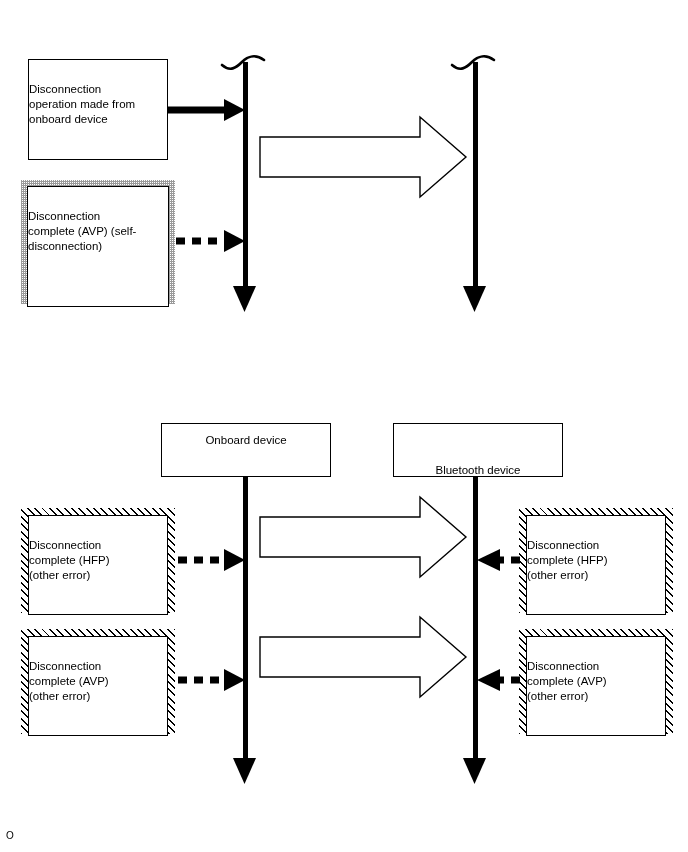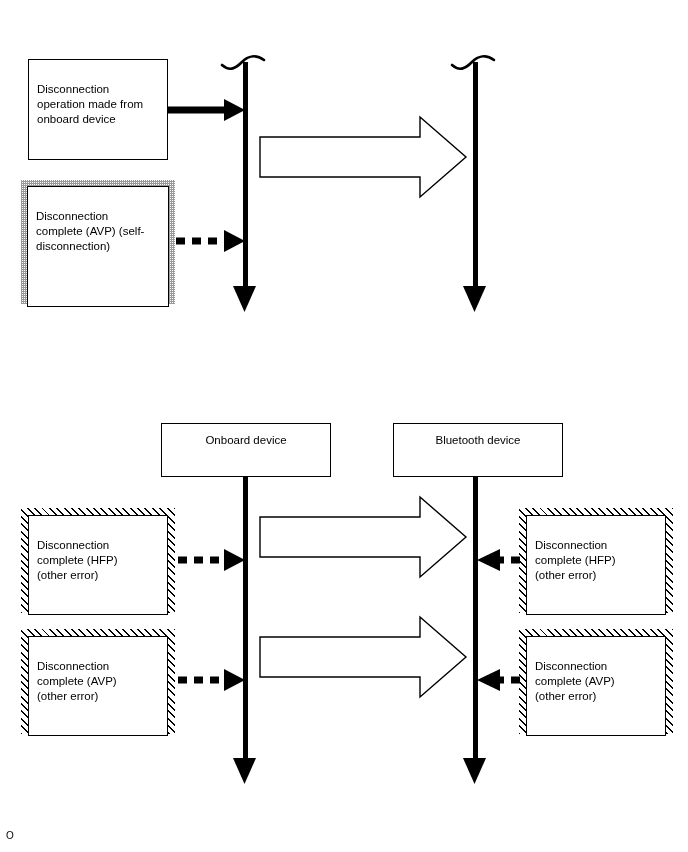--- a/index.html
+++ b/index.html
@@ -13,21 +13,21 @@
   }
   #stage{position:absolute;left:0;top:0;width:688px;height:852px;}
   .abs{position:absolute;box-sizing:border-box;}
 
   
   .msgbox{
     border:1px solid #000;
     background:#fff;
     font-size:11.5px;
     line-height:15px;
-    padding:7px 8px 0 8px;
+    padding:7px 8px 0 0;
     text-align:left;
     white-space:pre-line;
   }
 
   
   .stipple-frame{
     background:#ffffff;
     background-image:
       repeating-linear-gradient(0deg,#9a9a9a 0px,#9a9a9a 1px,transparent 1px,transparent 2px),
       repeating-linear-gradient(90deg,#9a9a9a 0px,#9a9a9a 1px,transparent 1px,transparent 2px);
@@ -103,21 +103,21 @@
   </div>
 
   <div class="blockarrow-label" style="left:260px;top:150px;width:208px;">AVP disconnection</div>
 
   <div class="abs lifeline" style="left:243px;top:476px;height:298px;"></div>
   <div class="abs lifeline" style="left:473px;top:476px;height:298px;"></div>
 
   <div class="abs headbox" style="left:161px;top:423px;width:170px;height:54px;">
     <span>Onboard device</span>
   </div>
-  <div class="abs headbox" style="left:393px;top:423px;width:170px;height:54px;">
+  <div class="abs headbox" style="left:393px;top:423px;width:170px;height:54px;align-items:flex-end;">
     <span>Bluetooth device</span>
   </div>
 
   <div class="abs hatch-frame" style="left:21px;top:508px;width:154px;height:105px;">
     <div class="msgbox">
       <span>Disconnection
 complete (HFP)
 (other error)</span>
     </div>
   </div>

